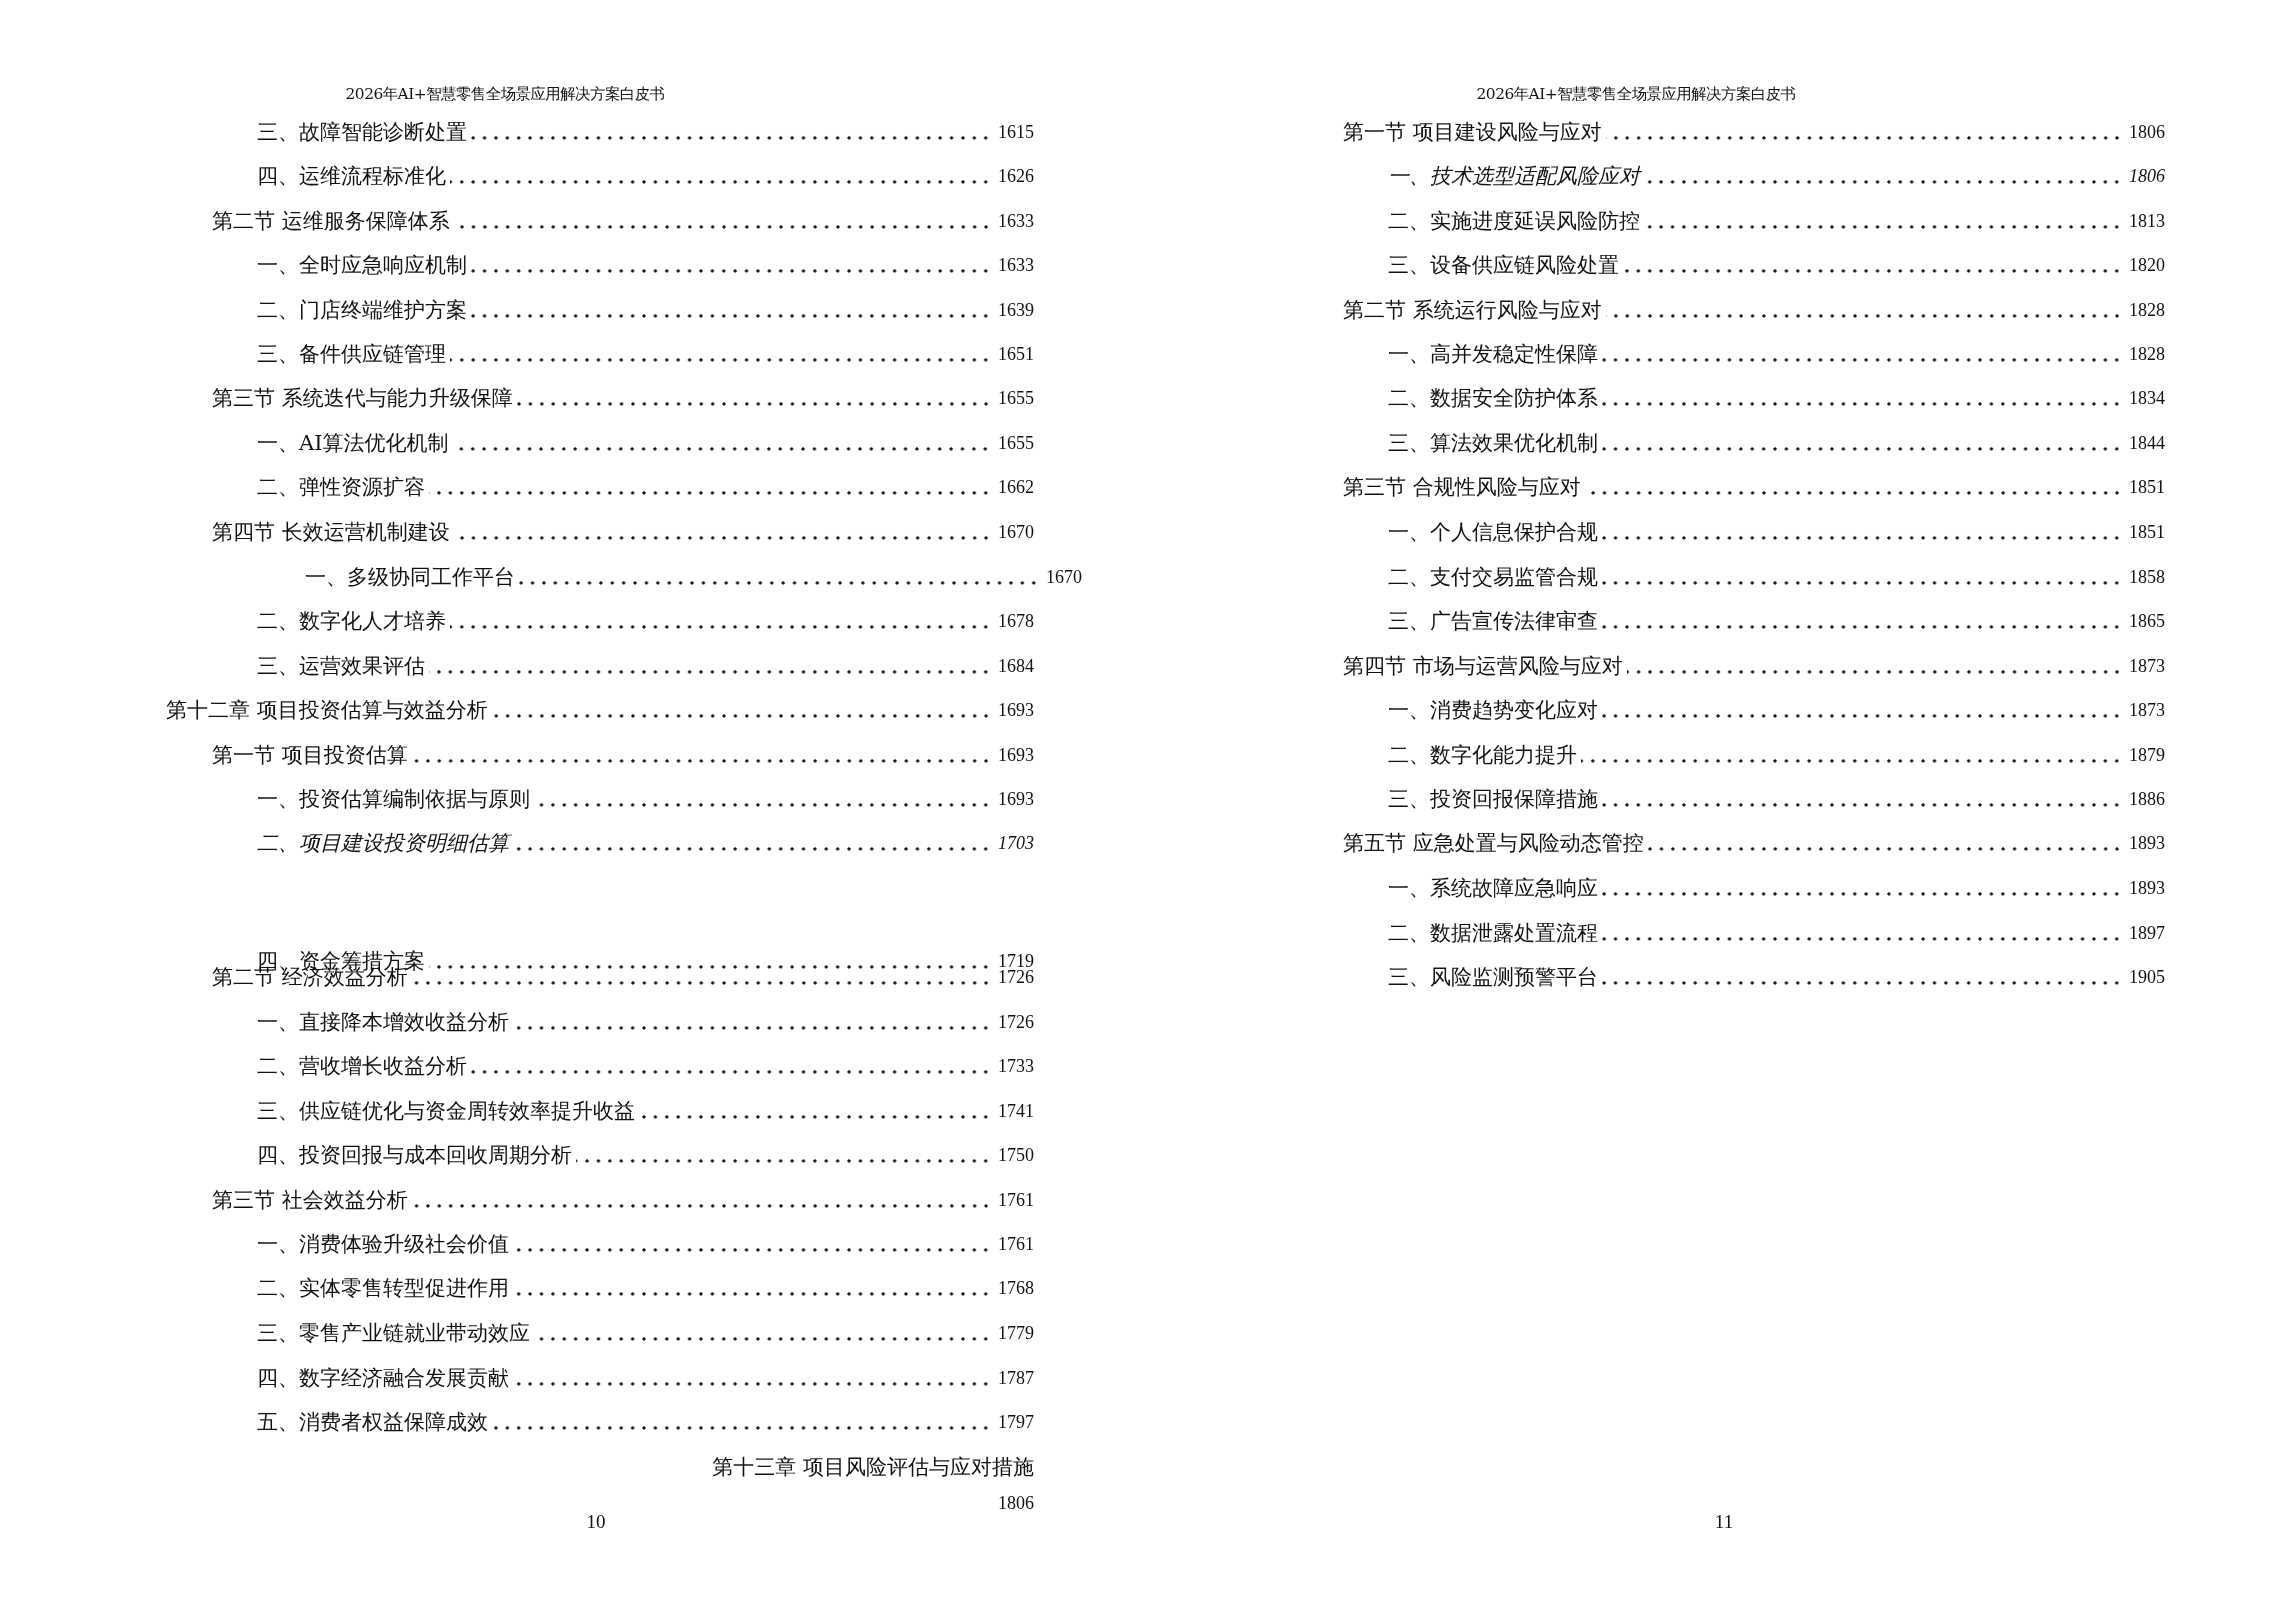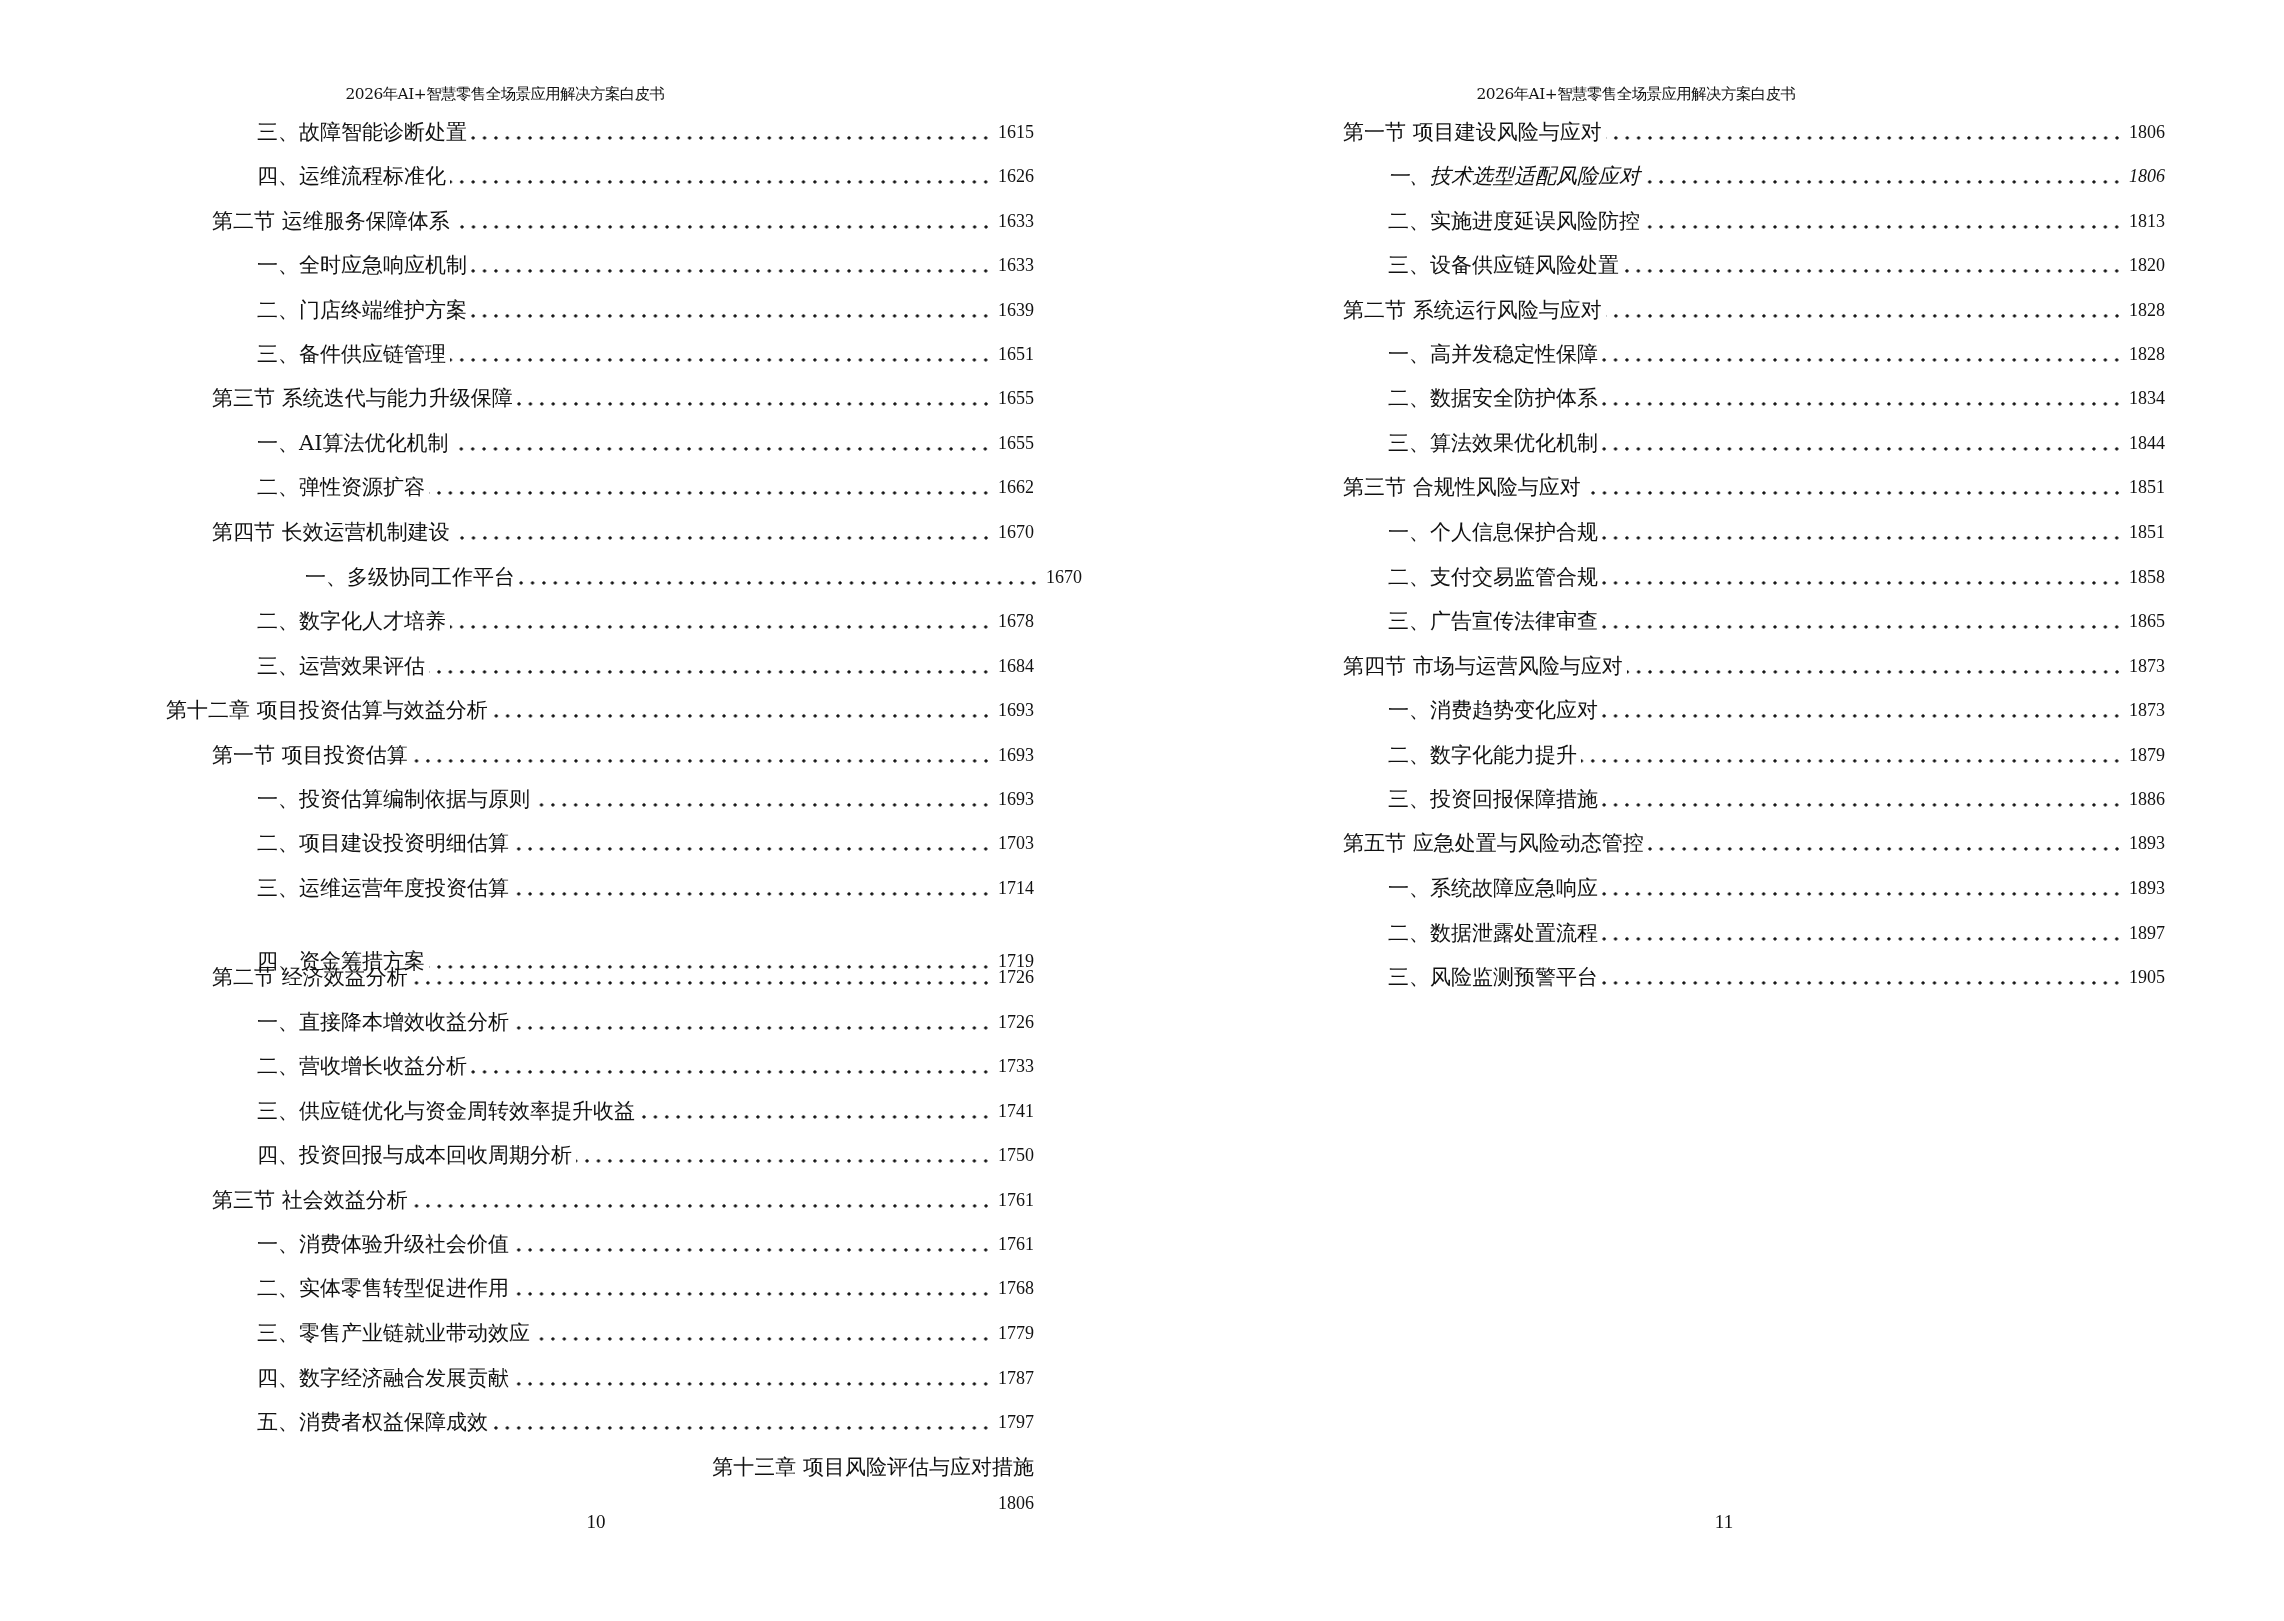--- a/index.html
+++ b/index.html
@@ -104,29 +104,24 @@
       <div class="toc-row" style="left: 212px; width: 822px; top: 741px;">
         <span class="toc-title">第一节 项目投资估算</span>
         <span class="toc-leader"></span>
         <span class="toc-page">1693</span>
       </div>
       <div class="toc-row" style="left: 257px; width: 777px; top: 785px;">
         <span class="toc-title">一、投资估算编制依据与原则</span>
         <span class="toc-leader"></span>
         <span class="toc-page">1693</span>
       </div>
-      <div class="toc-row" style="left: 257px; width: 777px; top: 829px;">
+      <div class="toc-row" style="left: 257px; width: 777px; top: 829px; font-style: italic;">
         <span class="toc-title">二、项目建设投资明细估算</span>
         <span class="toc-leader"></span>
         <span class="toc-page">1703</span>
-      </div>
-      <div class="toc-row" style="left: 257px; width: 777px; top: 874px;">
-        <span class="toc-title">三、运维运营年度投资估算</span>
-        <span class="toc-leader"></span>
-        <span class="toc-page">1714</span>
       </div>
       <div class="toc-row" style="left: 257px; width: 777px; top: 903px; margin-top: 44px;">
         <span class="toc-title">四、资金筹措方案</span>
         <span class="toc-leader"></span>
         <span class="toc-page">1719</span>
       </div>
       <div class="toc-row" style="left: 212px; width: 822px; top: 963px;">
         <span class="toc-title">第二节 经济效益分析</span>
         <span class="toc-leader"></span>
         <span class="toc-page">1726</span>

